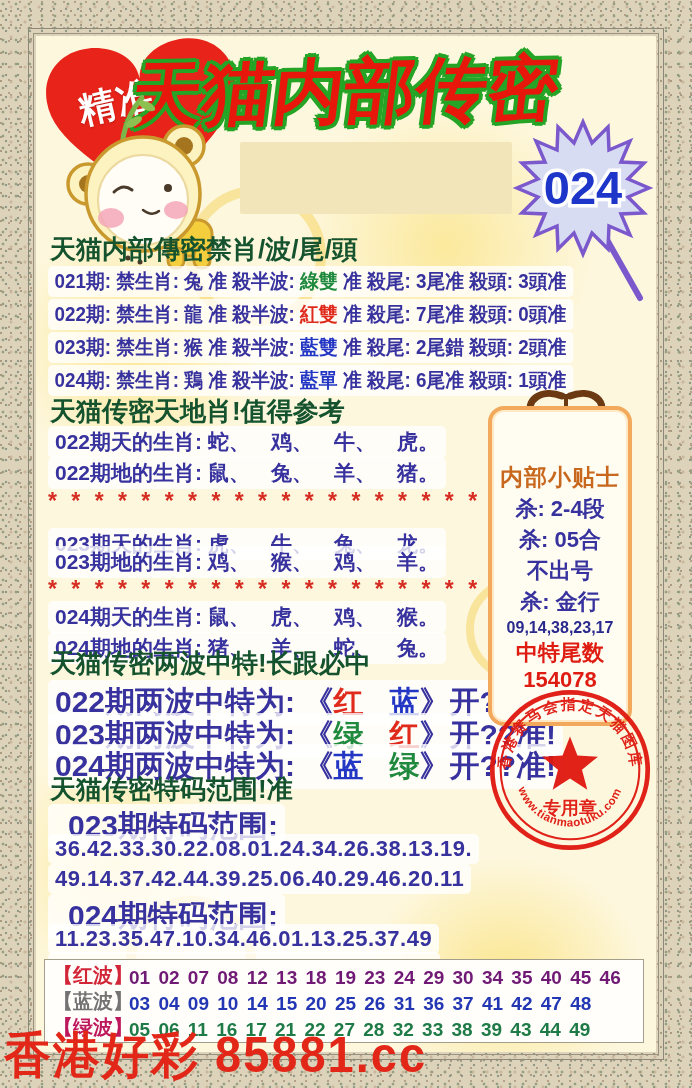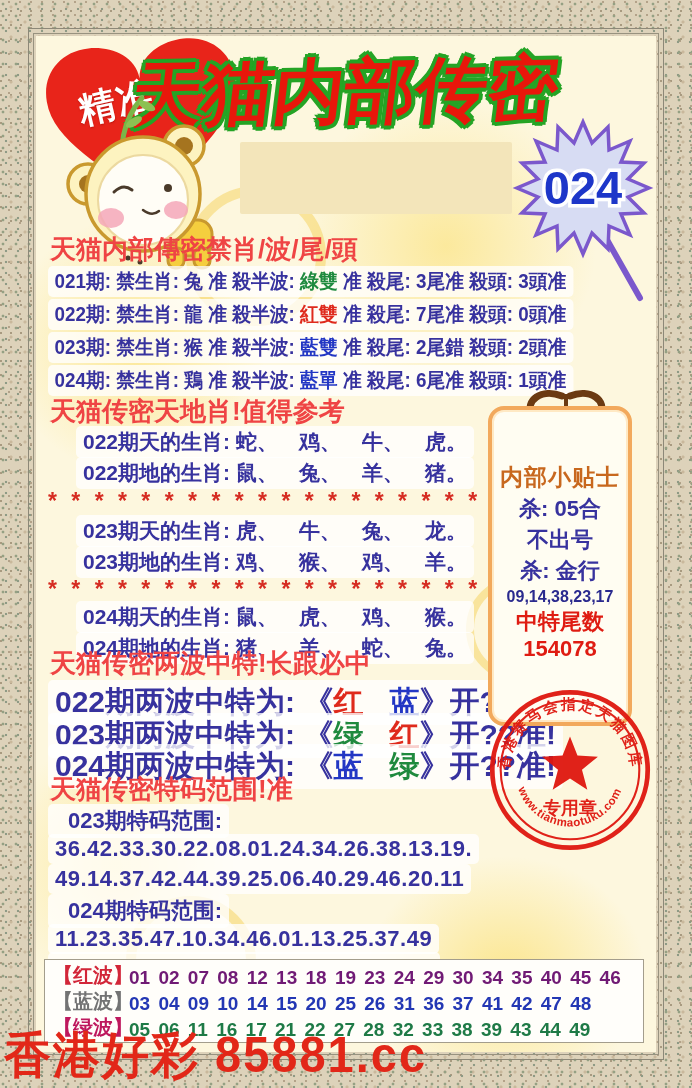--- a/index.html
+++ b/index.html
@@ -27,29 +27,29 @@
   .r3{left:90px;top:860px;width:110px;height:110px;}
   .heart{position:absolute;left:6px;top:0px;width:205px;height:178px;}
   .badge{position:absolute;left:42px;top:42px;color:#fff;font-weight:bold;font-size:37px;transform:rotate(-13deg);letter-spacing:2px;text-shadow:0 1px 2px rgba(120,0,0,.4);}
   .title{position:absolute;left:96px;top:8px;width:520px;font-size:71px;font-weight:bold;color:#e8170b;
     transform:skewX(-8deg) rotate(-1deg);white-space:nowrap;
     text-shadow:-3px -3px 0 #25a425,3px -3px 0 #25a425,-3px 3px 0 #25a425,3px 3px 0 #25a425,0 -4px 0 #25a425,0 4px 0 #25a425,-4px 0 0 #25a425,4px 0 0 #25a425;}
   .beige-box{position:absolute;left:204px;top:106px;width:272px;height:72px;background:#f3e5ba;border-radius:2px;}
   .mascot{position:absolute;left:12px;top:52px;width:190px;height:185px;}
   .burst{position:absolute;left:472px;top:82px;width:152px;height:192px;}
   .burst text{font-size:47px;font-weight:bold;fill:#1d36c9;paint-order:stroke;stroke:#ffffff;stroke-width:7px;}
-  .sec-title{position:absolute;left:14px;font-size:26px;font-weight:bold;color:#ef4444;white-space:nowrap;}
+  .sec-title{position:absolute;left:14px;font-size:26px;font-weight:bold;color:#14532d;white-space:nowrap;}
   .row{position:absolute;left:12px;background:rgba(255,255,255,.78);border-radius:5px;padding:2px 7px;
     font-weight:bold;color:#37329e;white-space:nowrap;}
   .s1row{font-size:20px;transform:scaleX(.94);transform-origin:0 50%;}
-  .s2row{font-size:21px;margin-left:28px;}
+  .s2row{font-size:21px;}
   .sep{position:absolute;left:12px;color:#d62c22;font-size:23px;font-weight:bold;letter-spacing:4px;white-space:nowrap;}
   .s3row{font-size:30px;}
   .s3row .w2{margin-left:26px;}
-  .s4label{font-size:22px;padding-left:20px;}
+  .s4label{font-size:30px;padding-left:20px;}
   .s4nums{font-size:22px;letter-spacing:.5px;}
   .wave-panel{position:absolute;left:8px;top:923px;width:600px;height:84px;background:#fffefa;border:1px solid #a39d8c;box-sizing:border-box;padding:3px 0 0 8px;}
   .wrow{display:flex;align-items:flex-end;height:26px;font-weight:bold;white-space:nowrap;}
   .wrow .wlabel{font-size:20px;width:76px;}
   .wrow .wnums{font-size:19px;word-spacing:3px;}
   .ornament{position:absolute;left:468px;top:352px;width:124px;height:62px;}
   .tipbox{position:absolute;left:452px;top:370px;width:144px;height:320px;background:#fffdf2;
     border:4px solid #f2a95c;border-radius:16px;box-shadow:inset 0 0 0 2px #ffe9c4;box-sizing:border-box;text-align:center;}
   .tip-title{margin-top:52px;font-size:23px;font-weight:bold;color:#c8681e;letter-spacing:1px;}
   .tip-line{font-size:22px;font-weight:bold;color:#37329e;line-height:31px;}
@@ -123,21 +123,21 @@
       <span>023期: 禁生肖: 猴 准 殺半波: </span><span style="color: rgb(35, 55, 196);">藍雙</span><span> 准 殺尾: 2尾錯  殺頭: 2頭准</span>
     </div>
     <div class="row s1row" style="top:329px">
       <span>024期: 禁生肖: 鶏 准 殺半波: </span><span style="color: rgb(35, 55, 196);">藍單</span><span> 准 殺尾: 6尾准  殺頭: 1頭准</span>
     </div>
 
     <div class="sec-title" style="top:358px">天猫传密天地肖!值得参考</div>
     <div class="row s2row" style="top:390px"><span>022期天的生肖: </span><span>蛇、　鸡、　牛、　虎。</span></div>
     <div class="row s2row" style="top:421px"><span>022期地的生肖: </span><span>鼠、　兔、　羊、　猪。</span></div>
     <div class="sep" style="top:452px">* * * * * * * * * * * * * * * * * * * * * * *</div>
-    <div class="row s2row" style="top:479px"><span>023期天的生肖: </span><span>虎、　牛、　兔、　龙。</span></div>
+    <div class="row s2row" style="top:492px"><span>023期天的生肖: </span><span>虎、　牛、　兔、　龙。</span></div>
     <div class="row s2row" style="top:510px"><span>023期地的生肖: </span><span>鸡、　猴、　鸡、　羊。</span></div>
     <div class="sep" style="top:540px">* * * * * * * * * * * * * * * * * * * * * * *</div>
     <div class="row s2row" style="top:565px"><span>024期天的生肖: </span><span>鼠、　虎、　鸡、　猴。</span></div>
     <div class="row s2row" style="top:596px"><span>024期地的生肖: </span><span>猪、　羊、　蛇、　兔。</span></div>
 
     <div class="sec-title" style="top:610px">天猫传密两波中特!长跟必中</div>
     <div class="row s3row" style="top:644px">
       <span>022期两波中特为: </span><span>《</span><span class="w1" style="color: rgb(223, 42, 28);">红</span><span class="w2" style="color: rgb(35, 55, 196);">蓝</span><span>》</span><span>开??准!</span>
     </div>
     <div class="row s3row" style="top:677px">
@@ -172,20 +172,21 @@
 
     <svg class="ornament" viewBox="0 0 124 62">
       <path d="M58,8 C38,0 20,12 28,28 C34,40 52,38 54,26" fill="none" stroke="#6b3a12" stroke-width="7" stroke-linecap="round"></path>
       <path d="M66,8 C86,0 104,12 96,28 C90,40 72,38 70,26" fill="none" stroke="#6b3a12" stroke-width="7" stroke-linecap="round"></path>
       <path d="M62,6 L62,34" stroke="#6b3a12" stroke-width="4"></path>
       <path d="M18,52 q22,-16 44,0 q22,16 44,0" fill="none" stroke="#9a9a9a" stroke-width="2.5"></path>
     </svg>
 
     <div class="tipbox">
       <div class="tip-title">内部小贴士</div>
+      <div class="tip-line">杀: 2-4段</div>
       <div class="tip-line">杀: 05合</div>
       <div class="tip-line">不出号</div>
       <div class="tip-line">杀: 金行</div>
       <div class="tip-small">09,14,38,23,17</div>
       <div class="tip-red">中特尾数</div>
       <div class="tip-red">154078</div>
     </div>
 
     <svg class="stamp" viewBox="0 0 160 160">
       <circle cx="80" cy="80" r="74" fill="none" stroke="#df170f" stroke-width="4.5"></circle>

